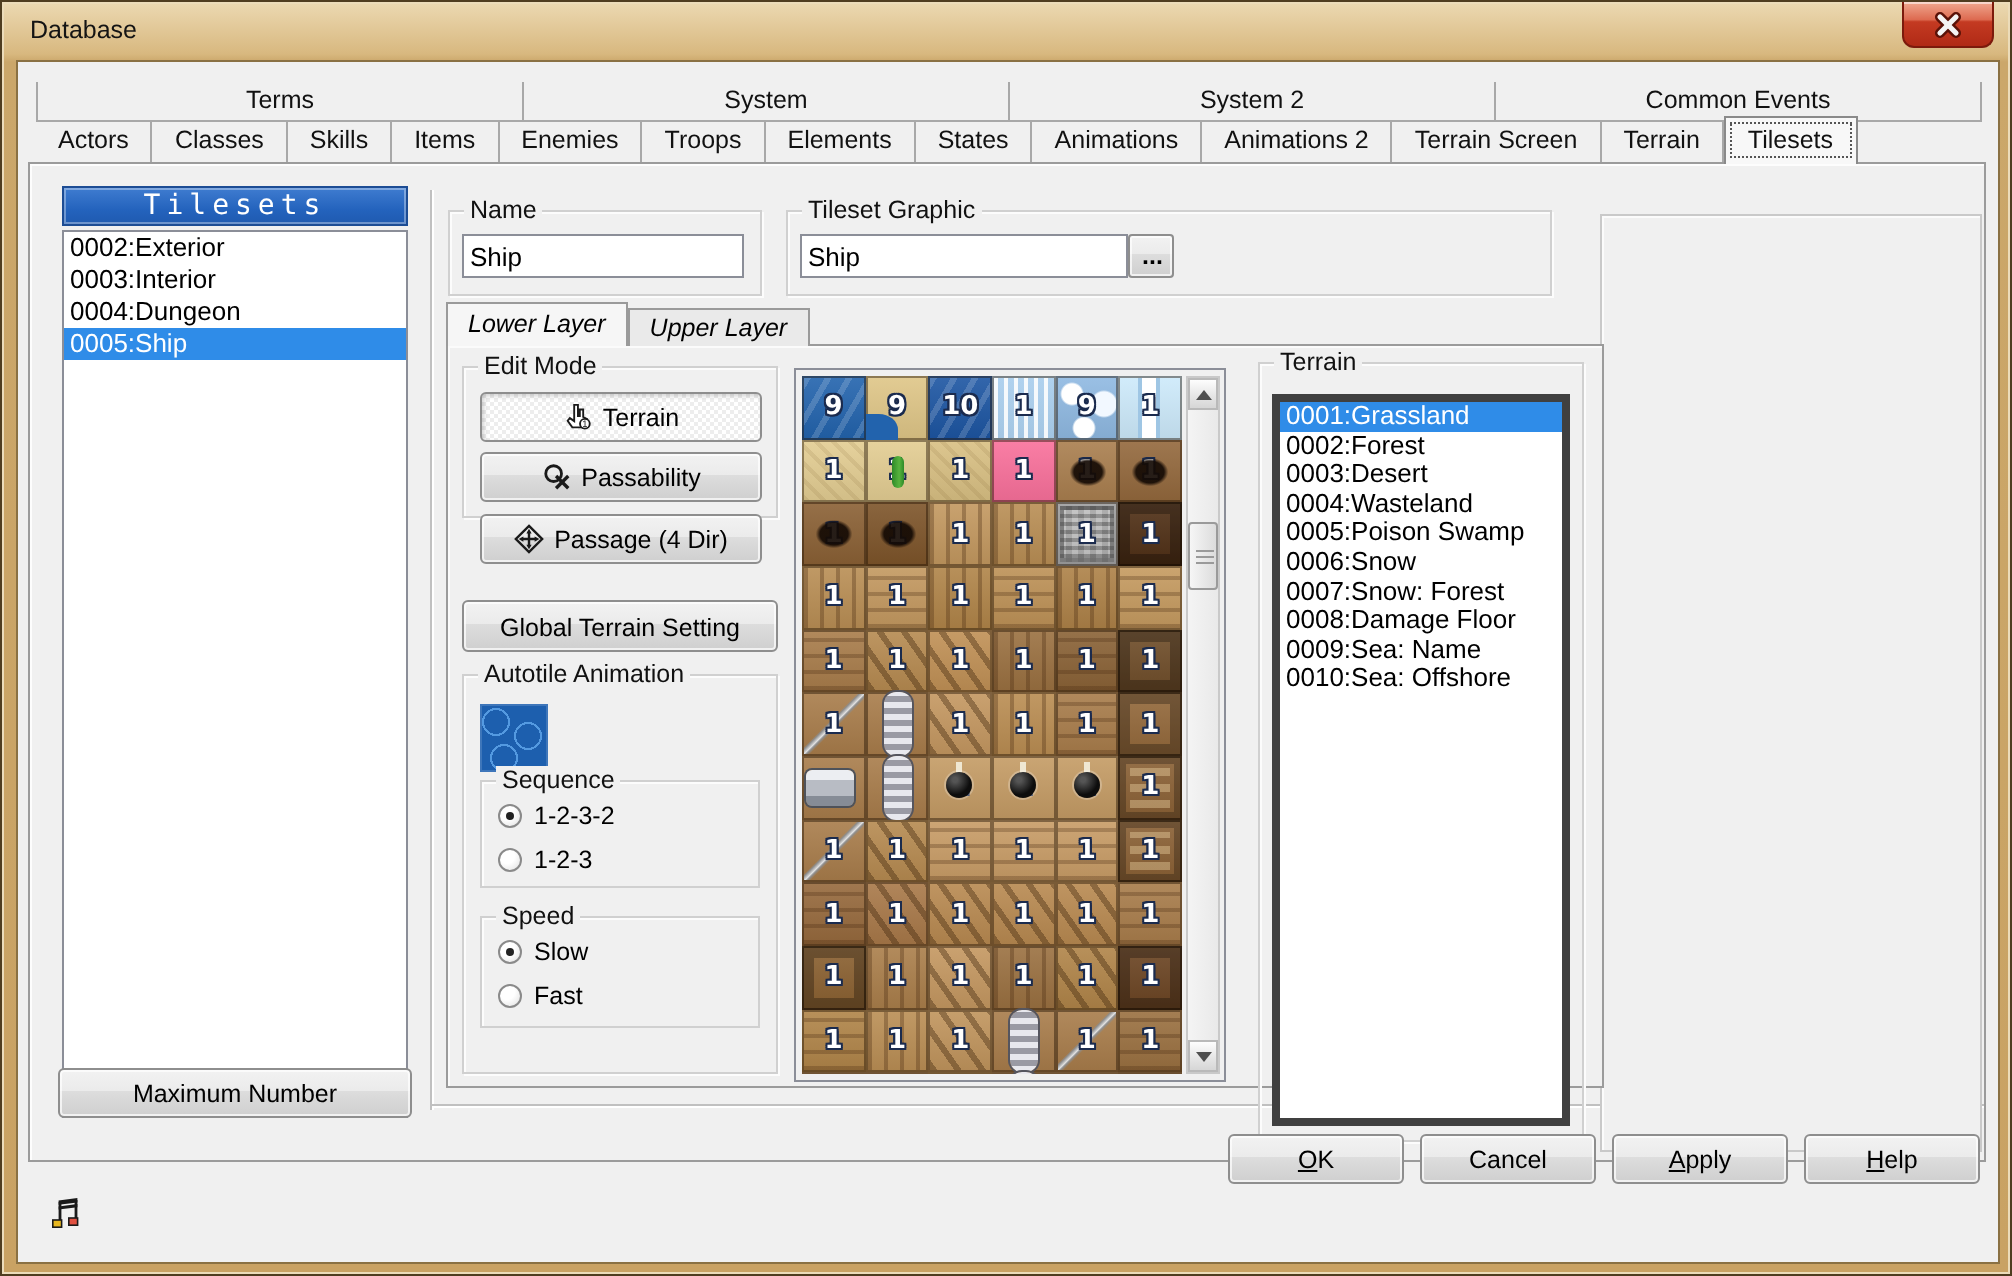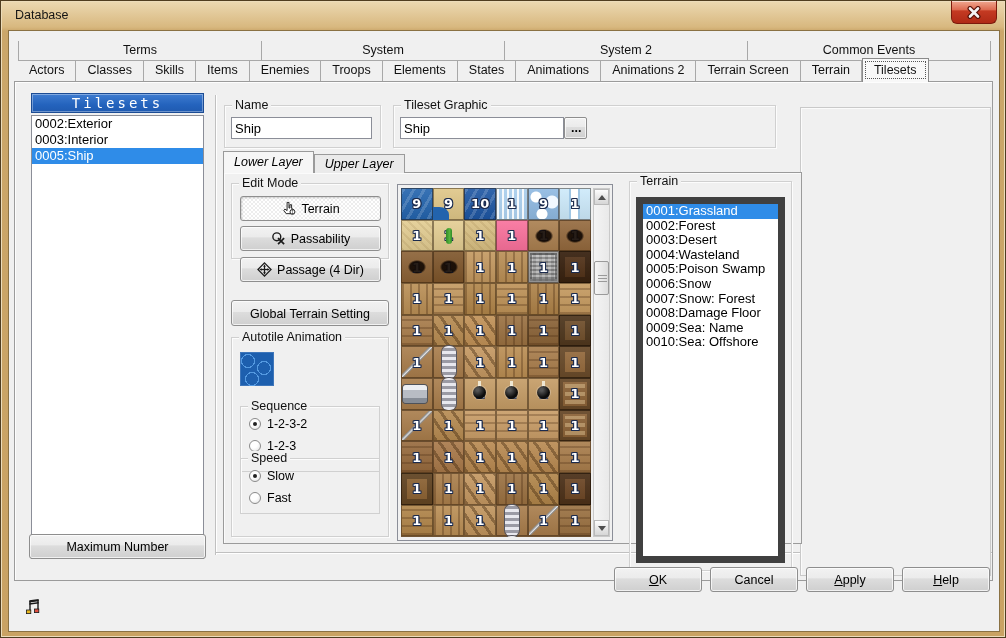--- a/index.html
+++ b/index.html
@@ -54,21 +54,21 @@
   .mode-btn.active{background:repeating-conic-gradient(#ffffff 0 25%,#ededed 0 50%) 0 0/4px 4px;border:1px solid #8e8e8e;box-shadow:inset 1px 1px 2px rgba(0,0,0,.18);}
   .global-btn{position:absolute;left:222px;top:269px;width:158px;height:26px;line-height:24px;}
 
   .autotile-group{left:222px;top:306px;width:158px;height:200px;}
   .autotile-preview{position:absolute;left:8px;top:14px;width:34px;height:34px;background:#1d5fae;box-shadow:inset 0 0 0 1px rgba(255,255,255,.15);overflow:hidden;}
   .autotile-preview::before{content:"";position:absolute;inset:0;background:
      radial-gradient(circle 7px at 8px 9px, transparent 6px, rgba(90,160,230,.9) 6px 7px, transparent 7px),
      radial-gradient(circle 7px at 24px 16px, transparent 6px, rgba(90,160,230,.9) 6px 7px, transparent 7px),
      radial-gradient(circle 7px at 12px 27px, transparent 6px, rgba(90,160,230,.9) 6px 7px, transparent 7px);}
   .sub-group{position:absolute;left:8px;width:140px;border:1px solid #d0d0d0;box-shadow:inset 1px 1px 0 #fcfcfc;}
-  .seq-group{top:68px;height:66px;}
+  .seq-group{top:52px;height:54px;}
   .speed-group{top:120px;height:56px;}
   .rad-row{display:flex;align-items:center;gap:6px;height:22px;padding-left:8px;cursor:pointer;}
   .rad{width:12px;height:12px;border-radius:50%;border:1px solid #8a8a8a;background:radial-gradient(circle at 35% 30%,#ffffff 40%,#dfdfdf);position:relative;flex:0 0 auto;}
   .rad.sel::after{content:"";position:absolute;left:3px;top:3px;width:4px;height:4px;border-radius:50%;background:#222;}
   .rad-lbl{font-size:12.5px;color:#000;}
 
   
   .tsview{position:absolute;left:388px;top:153px;width:216px;height:357px;border:1px solid #8b8e98;background:#f0f0f0;padding:3px 2px 3px 3px;display:flex;}
   .tiles{width:190px;height:349px;overflow:hidden;position:relative;background:#222;}
   .tile-grid{display:grid;grid-template-columns:repeat(6,31.67px);grid-auto-rows:31.67px;}
@@ -99,21 +99,21 @@
   .vscroll{width:17px;height:349px;margin-left:2px;background:linear-gradient(90deg,#f4f4f4,#e9e9e9);border:1px solid #c9c9c9;position:relative;}
   .sb-btn{position:absolute;left:0;width:15px;height:16px;background:linear-gradient(180deg,#fdfdfd,#e8e8e8 50%,#d6d6d6);border:1px solid #b9b9b9;display:flex;align-items:center;justify-content:center;cursor:pointer;}
   .sb-up{top:0;} .sb-down{bottom:0;}
   .arr{width:0;height:0;border-left:4px solid transparent;border-right:4px solid transparent;}
   .arr.up{border-bottom:5px solid #4f4f4f;} .arr.down{border-top:5px solid #4f4f4f;}
   .sb-thumb{position:absolute;left:0;top:72px;width:15px;height:34px;background:linear-gradient(90deg,#f6f6f6,#dcdcdc);border:1px solid #9a9a9a;border-radius:2px;cursor:pointer;}
   .sb-thumb::after{content:"";position:absolute;left:3px;top:13px;width:9px;height:7px;background:repeating-linear-gradient(0deg,#9a9a9a 0 1px,transparent 1px 3px);}
 
   
   .terrain-group{left:620px;top:150px;width:163px;height:390px;}
-  .terrain-list{position:absolute;left:6px;top:15px;width:149px;height:366px;background:#fff;border:7px solid #404040;font-size:13px;overflow:hidden;}
+  .terrain-list{position:absolute;left:6px;top:15px;width:149px;height:366px;background:#fff;border:4px solid #404040;font-size:13px;overflow:hidden;}
   .terrain-list .li{height:14.6px;line-height:14.6px;padding:0 3px;white-space:nowrap;cursor:pointer;}
 
   
   .dlg-btn{position:absolute;top:536px;width:88px;height:25px;line-height:23px;}
   .music-icon{position:absolute;left:14px;top:566px;width:20px;height:20px;}
 </style>
 </head>
 <body>
 
 <div class="window">
@@ -154,20 +154,21 @@
         <div class="t2tab">Terrain Screen</div>
         <div class="t2tab">Terrain</div>
         <div class="t2tab sel">Tilesets</div>
       </div>
     <div class="tabpage"></div>
 
     <div class="ts-header">Tilesets</div>
     <div class="ts-list" id="tileset-list">
         <div class="li">0002:Exterior</div>
         <div class="li">0003:Interior</div>
+        <div class="li">0004:Dungeon</div>
         <div class="li sel">0005:Ship</div>
       </div>
     <button class="win-btn max-btn">Maximum Number</button>
 
     <div class="vdiv"></div>
     <div class="hdiv"></div>
     <div class="right-panel"></div>
 
     <div class="group name-group">
       <span class="glabel">Name</span>

